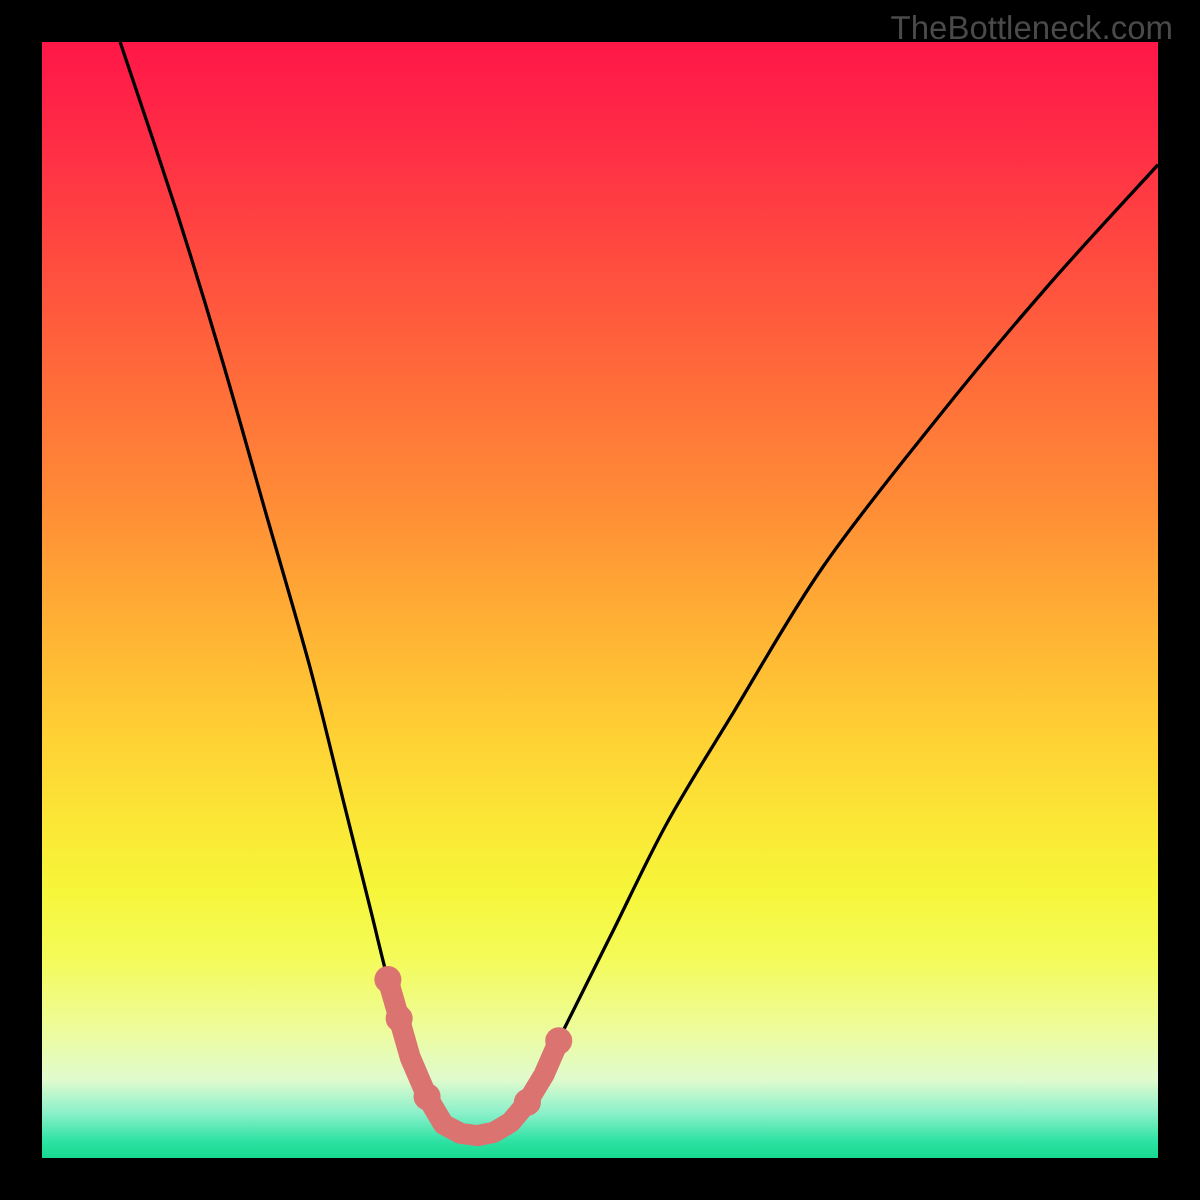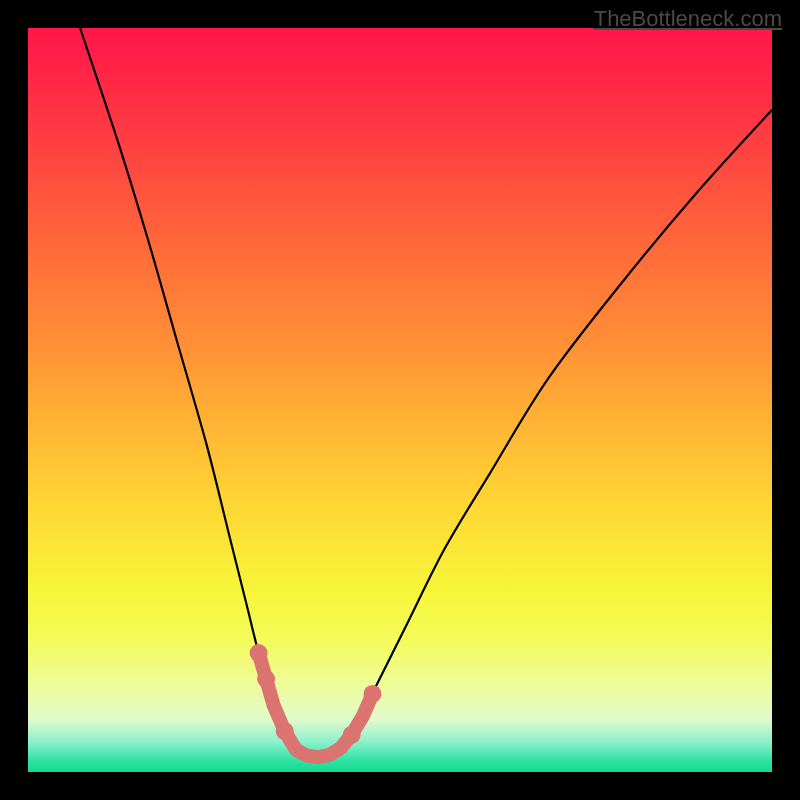--- a/index.html
+++ b/index.html
@@ -13,21 +13,20 @@
     font-family: Arial, sans-serif;
   }
   .watermark {
     position: absolute;
     top: 6px;
     right: 18px;
     color: #4a4a4a;
     font-size: 22px;
     font-weight: normal;
     z-index: 10;
-    text-decoration: underline;
   }
   .plot-area {
     position: absolute;
     left: 28px;
     top: 28px;
     width: 744px;
     height: 744px;
     background: linear-gradient(to bottom,
       #ff1748 0%,
       #ff2a46 8%,

